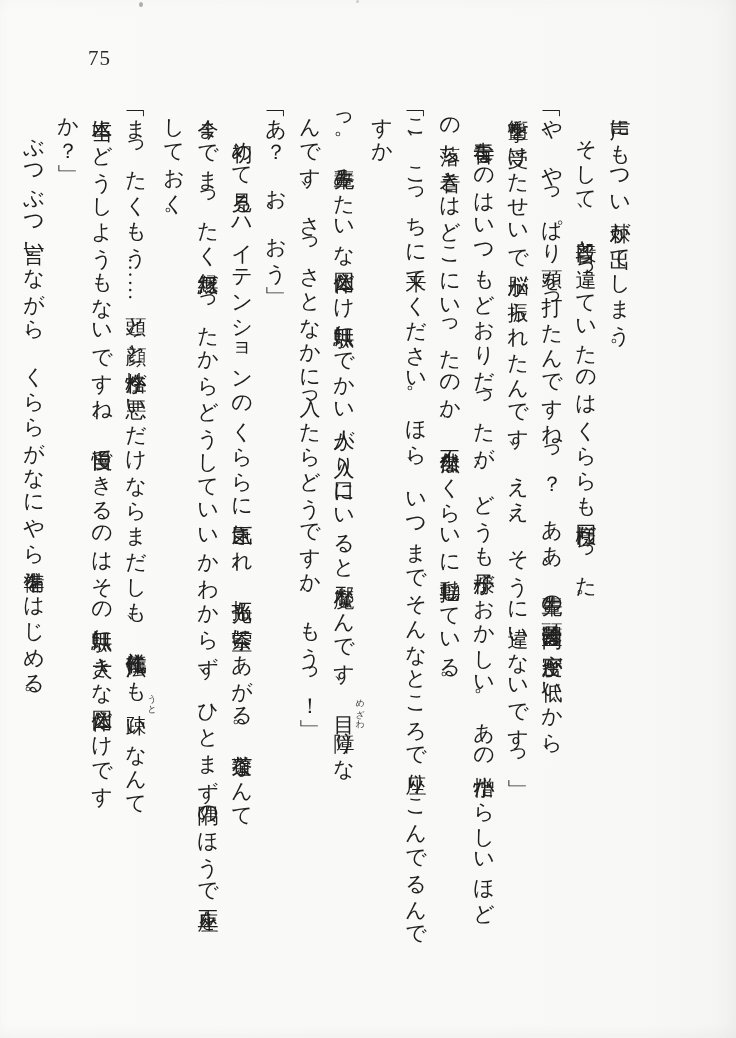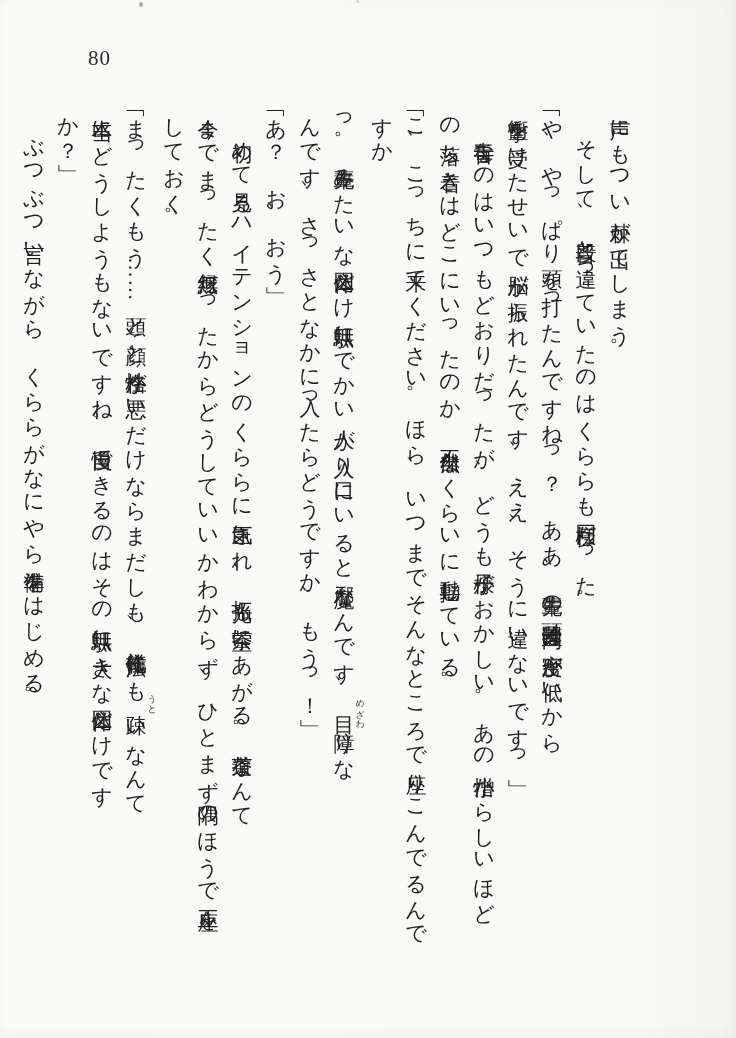--- a/index.html
+++ b/index.html
@@ -63,21 +63,21 @@
   }
   .speck-1 { left: 139px; top: 2px; width: 4px; height: 5px; opacity: 0.8; }
   .speck-2 { left: 356px; top: 0px; width: 3px; height: 3px; opacity: 0.45; }
 </style>
 </head>
 <body>
 
 <div class="page">
   <div class="speck speck-1"></div>
   <div class="speck speck-2"></div>
-  <div class="page-number">80</div>
+  <div class="page-number">75</div>
   <div class="text-area">
       <p>声にもつい棘が出てしまう。</p>
       <p class="indent">そして、普段と違っていたのはくららも同様だった。</p>
       <p>「や、やっぱり頭を打ったんですねっ？　ああ、先輩の頭蓋骨内は密度が低いから、</p>
       <p>衝撃を受けたせいで脳が振られたんです、ええ、そうに違いないですっ」</p>
       <p class="indent">毒舌なのはいつもどおりだったが、どうも様子がおかしい。あの小憎たらしいほど</p>
       <p>の落ち着きはどこにいったのか、不自然なくらいに動揺している。</p>
       <p>「こ、こっちに来てください。ほら、いつまでそんなところで座りこんでるんですか</p>
       <p>っ。先輩みたいな図体だけ無駄にでかい人が入り口にいると邪魔なんです、<ruby>目障<rt>めざわ</rt></ruby>りな</p>
       <p>んです、さっさとなかに入ったらどうですか、もうっ！」</p>

